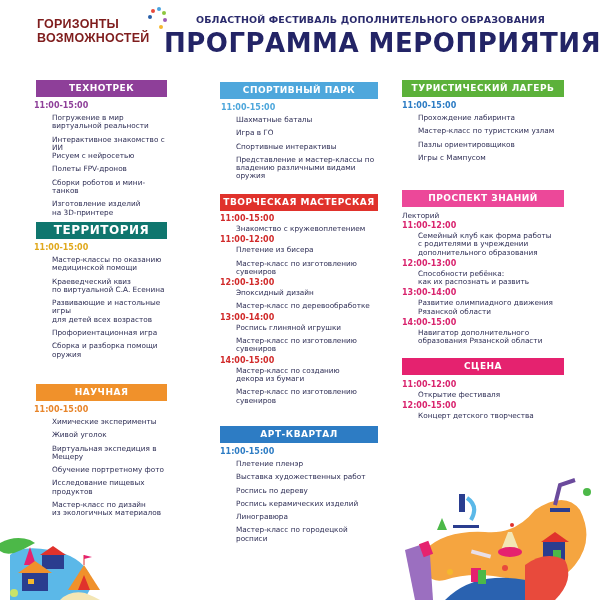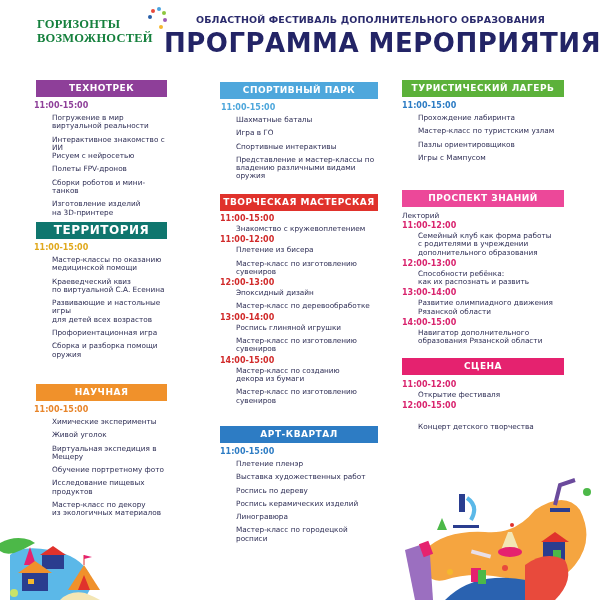--- a/index.html
+++ b/index.html
@@ -1,20 +1,20 @@
 <!DOCTYPE html>
 <html><head>
 <meta charset="utf-8">
 <style>
   * { box-sizing: border-box; margin: 0; padding: 0; }
   html, body { width: 601px; height: 600px; background: #ffffff; overflow: hidden; }
   body { position: relative; font-family: "DejaVu Sans", sans-serif; color: #2b2b55; }
 
   .logo { position: absolute; left: 37px; top: 17px; }
-  .logo .l1, .logo .l2 { font-family: Liberation Serif, serif; font-weight: bold; color: #15803d; font-size: 12.5px; line-height: 14px; letter-spacing: 0.2px; }
+  .logo .l1, .logo .l2 { font-family: Liberation Sans, sans-serif; font-weight: bold; color: #7f1d1d; font-size: 12.5px; line-height: 14px; letter-spacing: 0.2px; }
   .logo-dots { position: absolute; left: 102px; top: -10px; width: 30px; height: 40px; }
   .logo-dots span { position: absolute; width: 4px; height: 4px; border-radius: 50%; }
 
   .festival-sub { position: absolute; left: 196px; top: 14px; font-size: 9.5px; font-weight: bold; color: #2a2a6c; letter-spacing: 0.15px; }
   .page-title { position: absolute; left: 164px; top: 28px; font-size: 26px; font-weight: bold; color: #232466; letter-spacing: 0.5px; }
 
   .section { position: absolute; }
   .sec-header { height: 17px; color: #fff; font-weight: bold; font-size: 9px; text-align: center; line-height: 17px; letter-spacing: 0.5px; }
   .time { font-size: 8px; font-weight: bold; margin-top: 4px; margin-bottom: 3px; line-height: 10px; }
   .item { font-size: 7.3px; line-height: 8.3px; color: #2e2e55; margin-left: 16px; margin-bottom: 5px; white-space: pre-line; }
@@ -70,21 +70,21 @@
 </div>
 
 <div class="section" style="left:36px;top:384px;width:131px;">
   <div class="sec-header" style="background:#f0912b">НАУЧНАЯ ЛАБОРАТОРИЯ</div>
   <div class="time" style="color:#e8852a;margin-left:-2px">11:00-15:00</div>
   <div class="item">Химические эксперименты</div>
   <div class="item">Живой уголок</div>
   <div class="item">Виртуальная экспедиция в Мещеру</div>
   <div class="item">Обучение портретному фото</div>
   <div class="item">Исследование пищевых продуктов</div>
-  <div class="item">Мастер-класс по декору
+  <div class="item">Мастер-класс по дизайн
 из экологичных материалов</div>
 </div>
 
 <div class="section" style="left:220px;top:82px;width:158px;">
   <div class="sec-header" style="background:#4ea7dc">СПОРТИВНЫЙ ПАРК</div>
   <div class="time" style="color:#4ea7dc;margin-left:1px">11:00-15:00</div>
   <div class="item">Шахматные баталы</div>
   <div class="item">Игра в ГО</div>
   <div class="item">Спортивные интерактивы</div>
   <div class="item">Представление и мастер-классы по
@@ -148,21 +148,21 @@
 Рязанской области</div>
   <div class="time" style="color:#d9246e;margin-top:0;margin-bottom:1px">14:00-15:00</div>
   <div class="item">Навигатор дополнительного
 образования Рязанской области</div>
 </div>
 
 <div class="section" style="left:402px;top:358px;width:162px;">
   <div class="sec-header" style="background:#e5226f">СЦЕНА</div>
   <div class="time" style="color:#d9246e;margin-top:5px;margin-bottom:1px">11:00-12:00</div>
   <div class="item tight">Открытие фестиваля</div>
-  <div class="time" style="color:#d9246e;margin-top:0;margin-bottom:12px">12:00-15:00</div>
+  <div class="time" style="color:#d9246e;margin-top:0;margin-bottom:1px">12:00-15:00</div>
   <div class="item">Концерт детского творчества</div>
 </div>
 
 <svg class="illus-left" viewBox="0 0 115 65">
   <path d="M10 20 Q20 10 50 15 Q80 20 90 40 Q95 65 70 65 L10 65 Z" fill="#5bb8e8"></path>
   <path d="M0 8 Q15 0 30 5 L35 8 Q25 14 14 18 Q5 20 0 16 Z" fill="#4cb848"></path>
   <polygon points="30,12 36,30 24,30" fill="#e5226f"></polygon>
   <rect x="42" y="20" width="22" height="14" fill="#2a3d8f"></rect>
   <polygon points="40,20 53,11 66,20" fill="#e0322c"></polygon>
   <rect x="22" y="38" width="26" height="18" fill="#2a3d8f"></rect>

